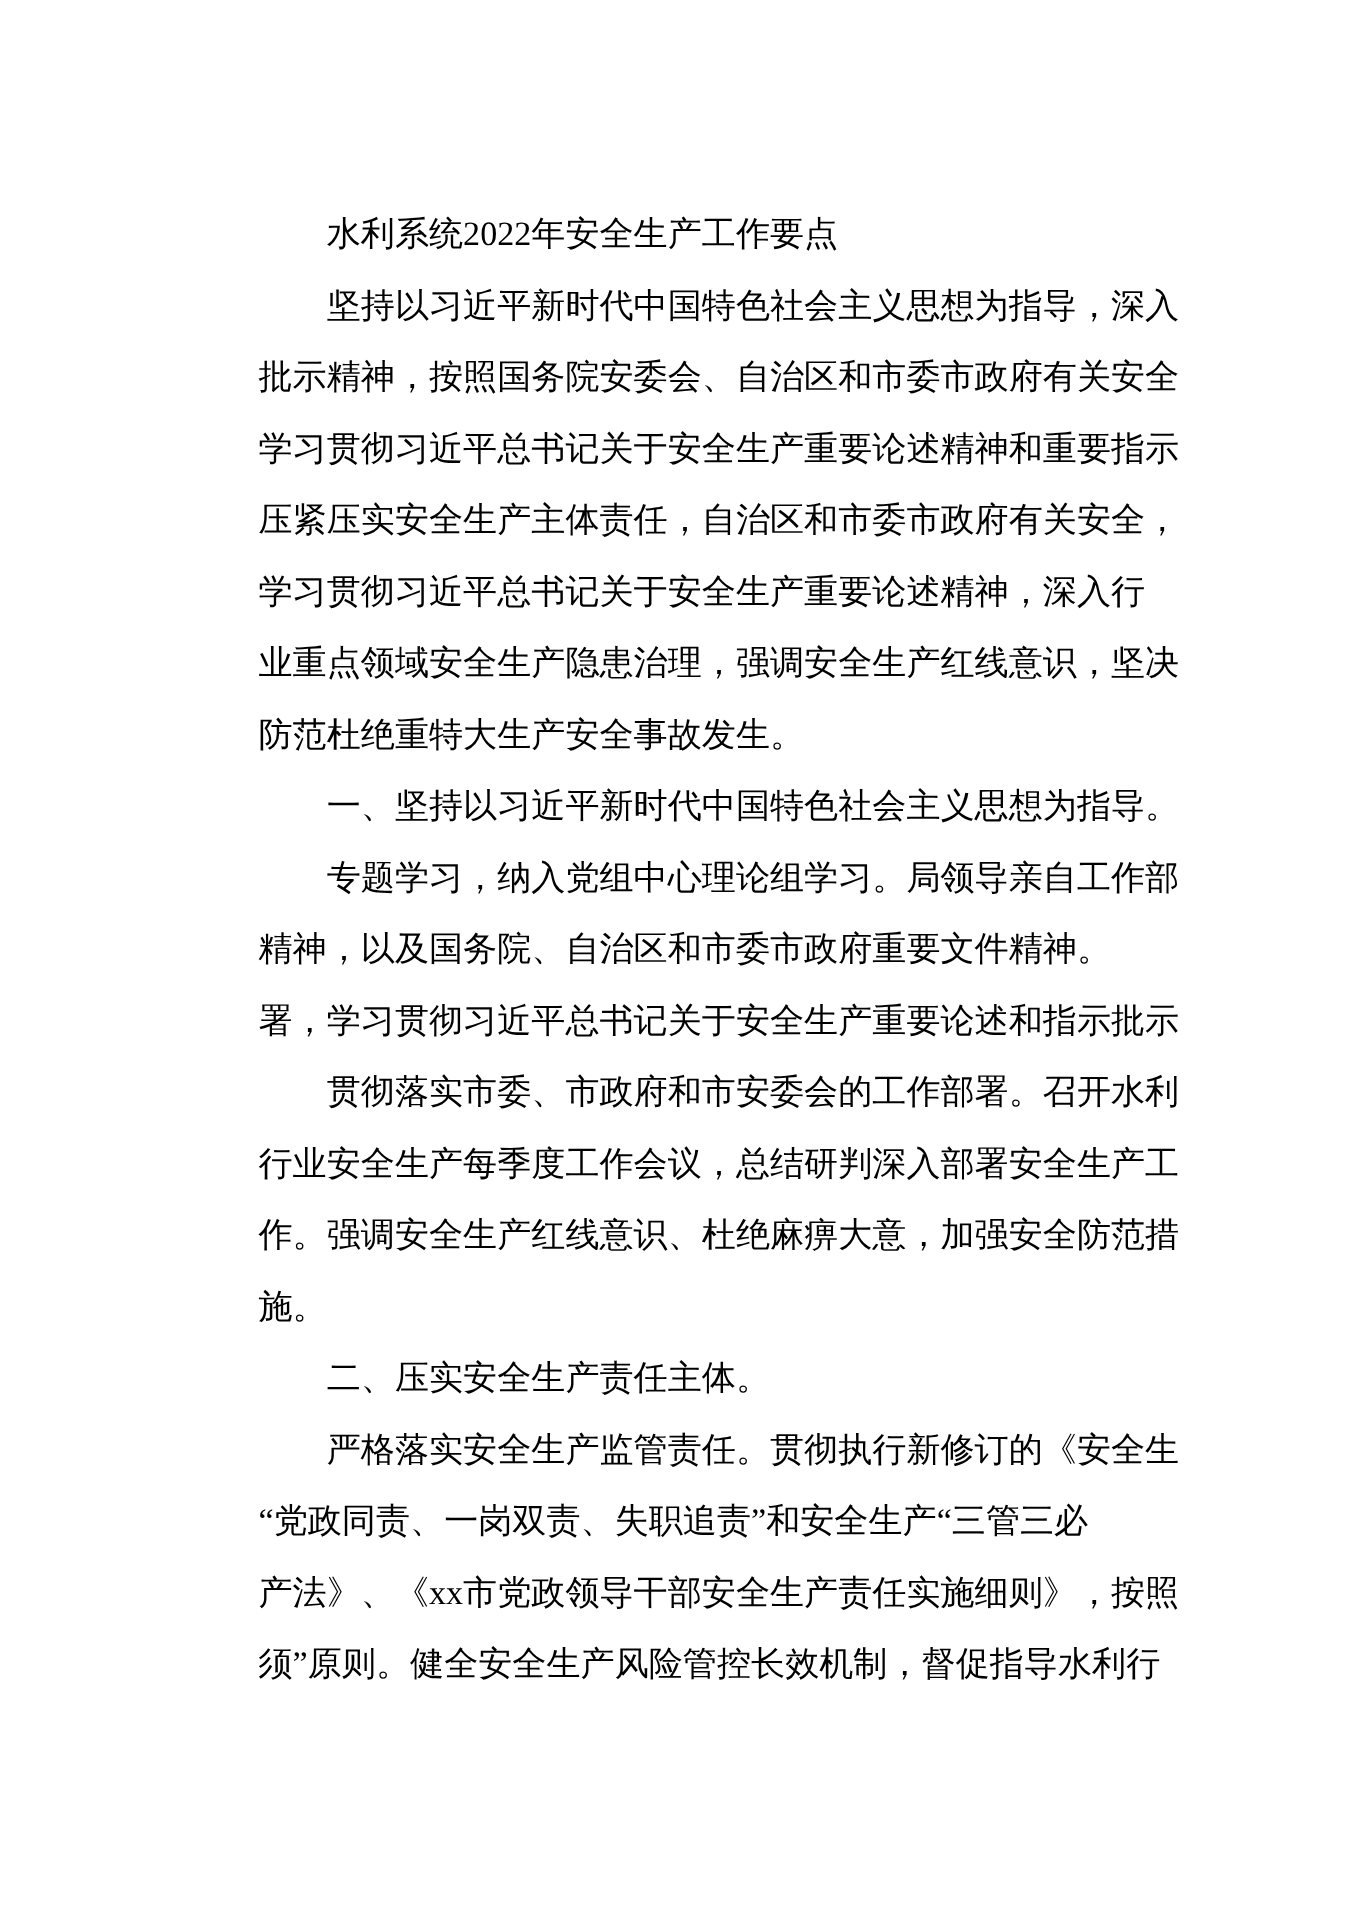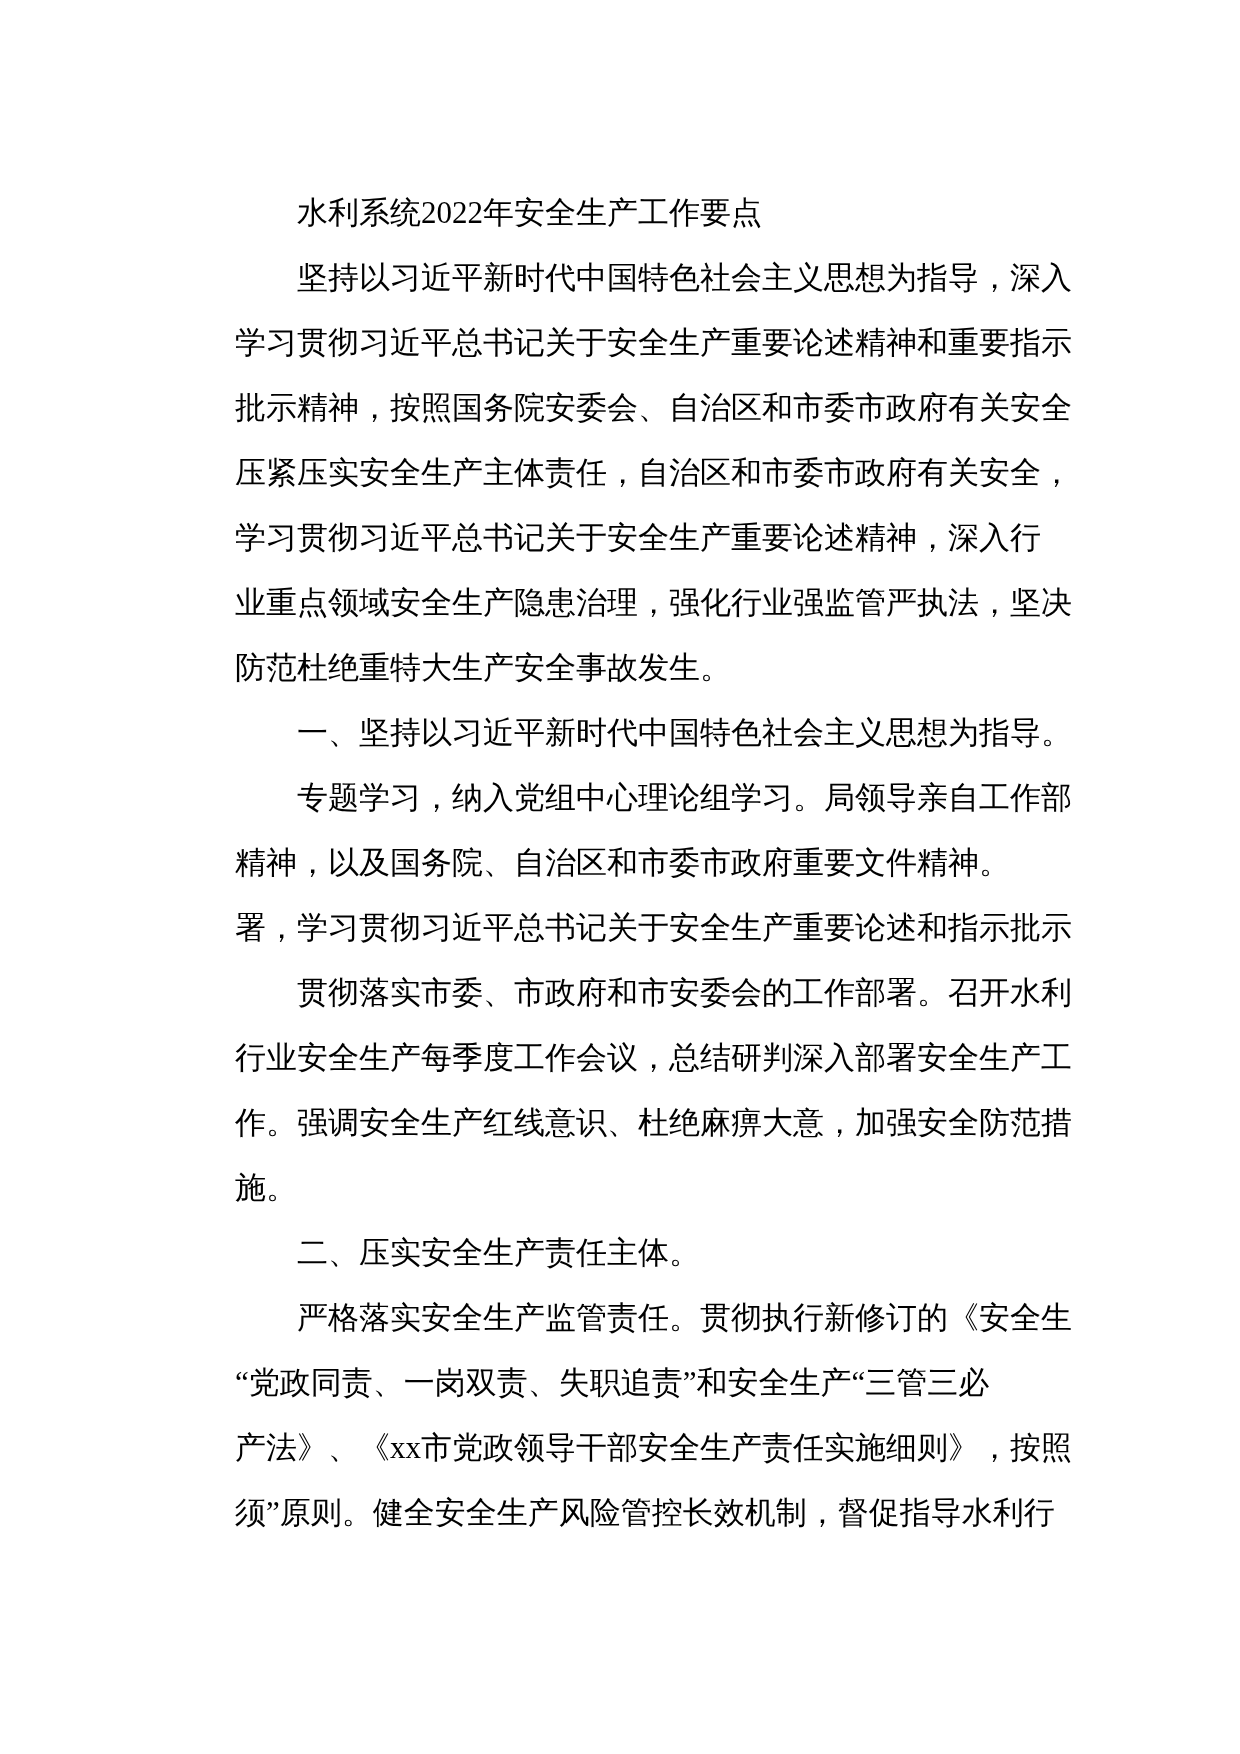--- a/index.html
+++ b/index.html
@@ -36,25 +36,25 @@
   }
 </style>
 </head>
 <body>
 
 <div class="page">
   <div class="content">
     <div>
         <div class="line indent">水利系统2022年安全生产工作要点</div>
         <div class="line indent">坚持以习近平新时代中国特色社会主义思想为指导，深入</div>
+        <div class="line">批示精神，按照国务院安委会、自治区和市委市政府有关安全</div>
         <div class="line">学习贯彻习近平总书记关于安全生产重要论述精神和重要指示</div>
-        <div class="line">批示精神，按照国务院安委会、自治区和市委市政府有关安全</div>
         <div class="line">压紧压实安全生产主体责任，自治区和市委市政府有关安全，</div>
         <div class="line">学习贯彻习近平总书记关于安全生产重要论述精神，深入行</div>
-        <div class="line">业重点领域安全生产隐患治理，强化行业强监管严执法，坚决</div>
+        <div class="line">业重点领域安全生产隐患治理，强调安全生产红线意识，坚决</div>
         <div class="line">防范杜绝重特大生产安全事故发生。</div>
         <div class="line indent">一、坚持以习近平新时代中国特色社会主义思想为指导。</div>
         <div class="line indent">专题学习，纳入党组中心理论组学习。局领导亲自工作部</div>
         <div class="line">精神，以及国务院、自治区和市委市政府重要文件精神。</div>
         <div class="line">署，学习贯彻习近平总书记关于安全生产重要论述和指示批示</div>
         <div class="line indent">贯彻落实市委、市政府和市安委会的工作部署。召开水利</div>
         <div class="line">行业安全生产每季度工作会议，总结研判深入部署安全生产工</div>
         <div class="line">作。强调安全生产红线意识、杜绝麻痹大意，加强安全防范措</div>
         <div class="line">施。</div>
         <div class="line indent">二、压实安全生产责任主体。</div>

